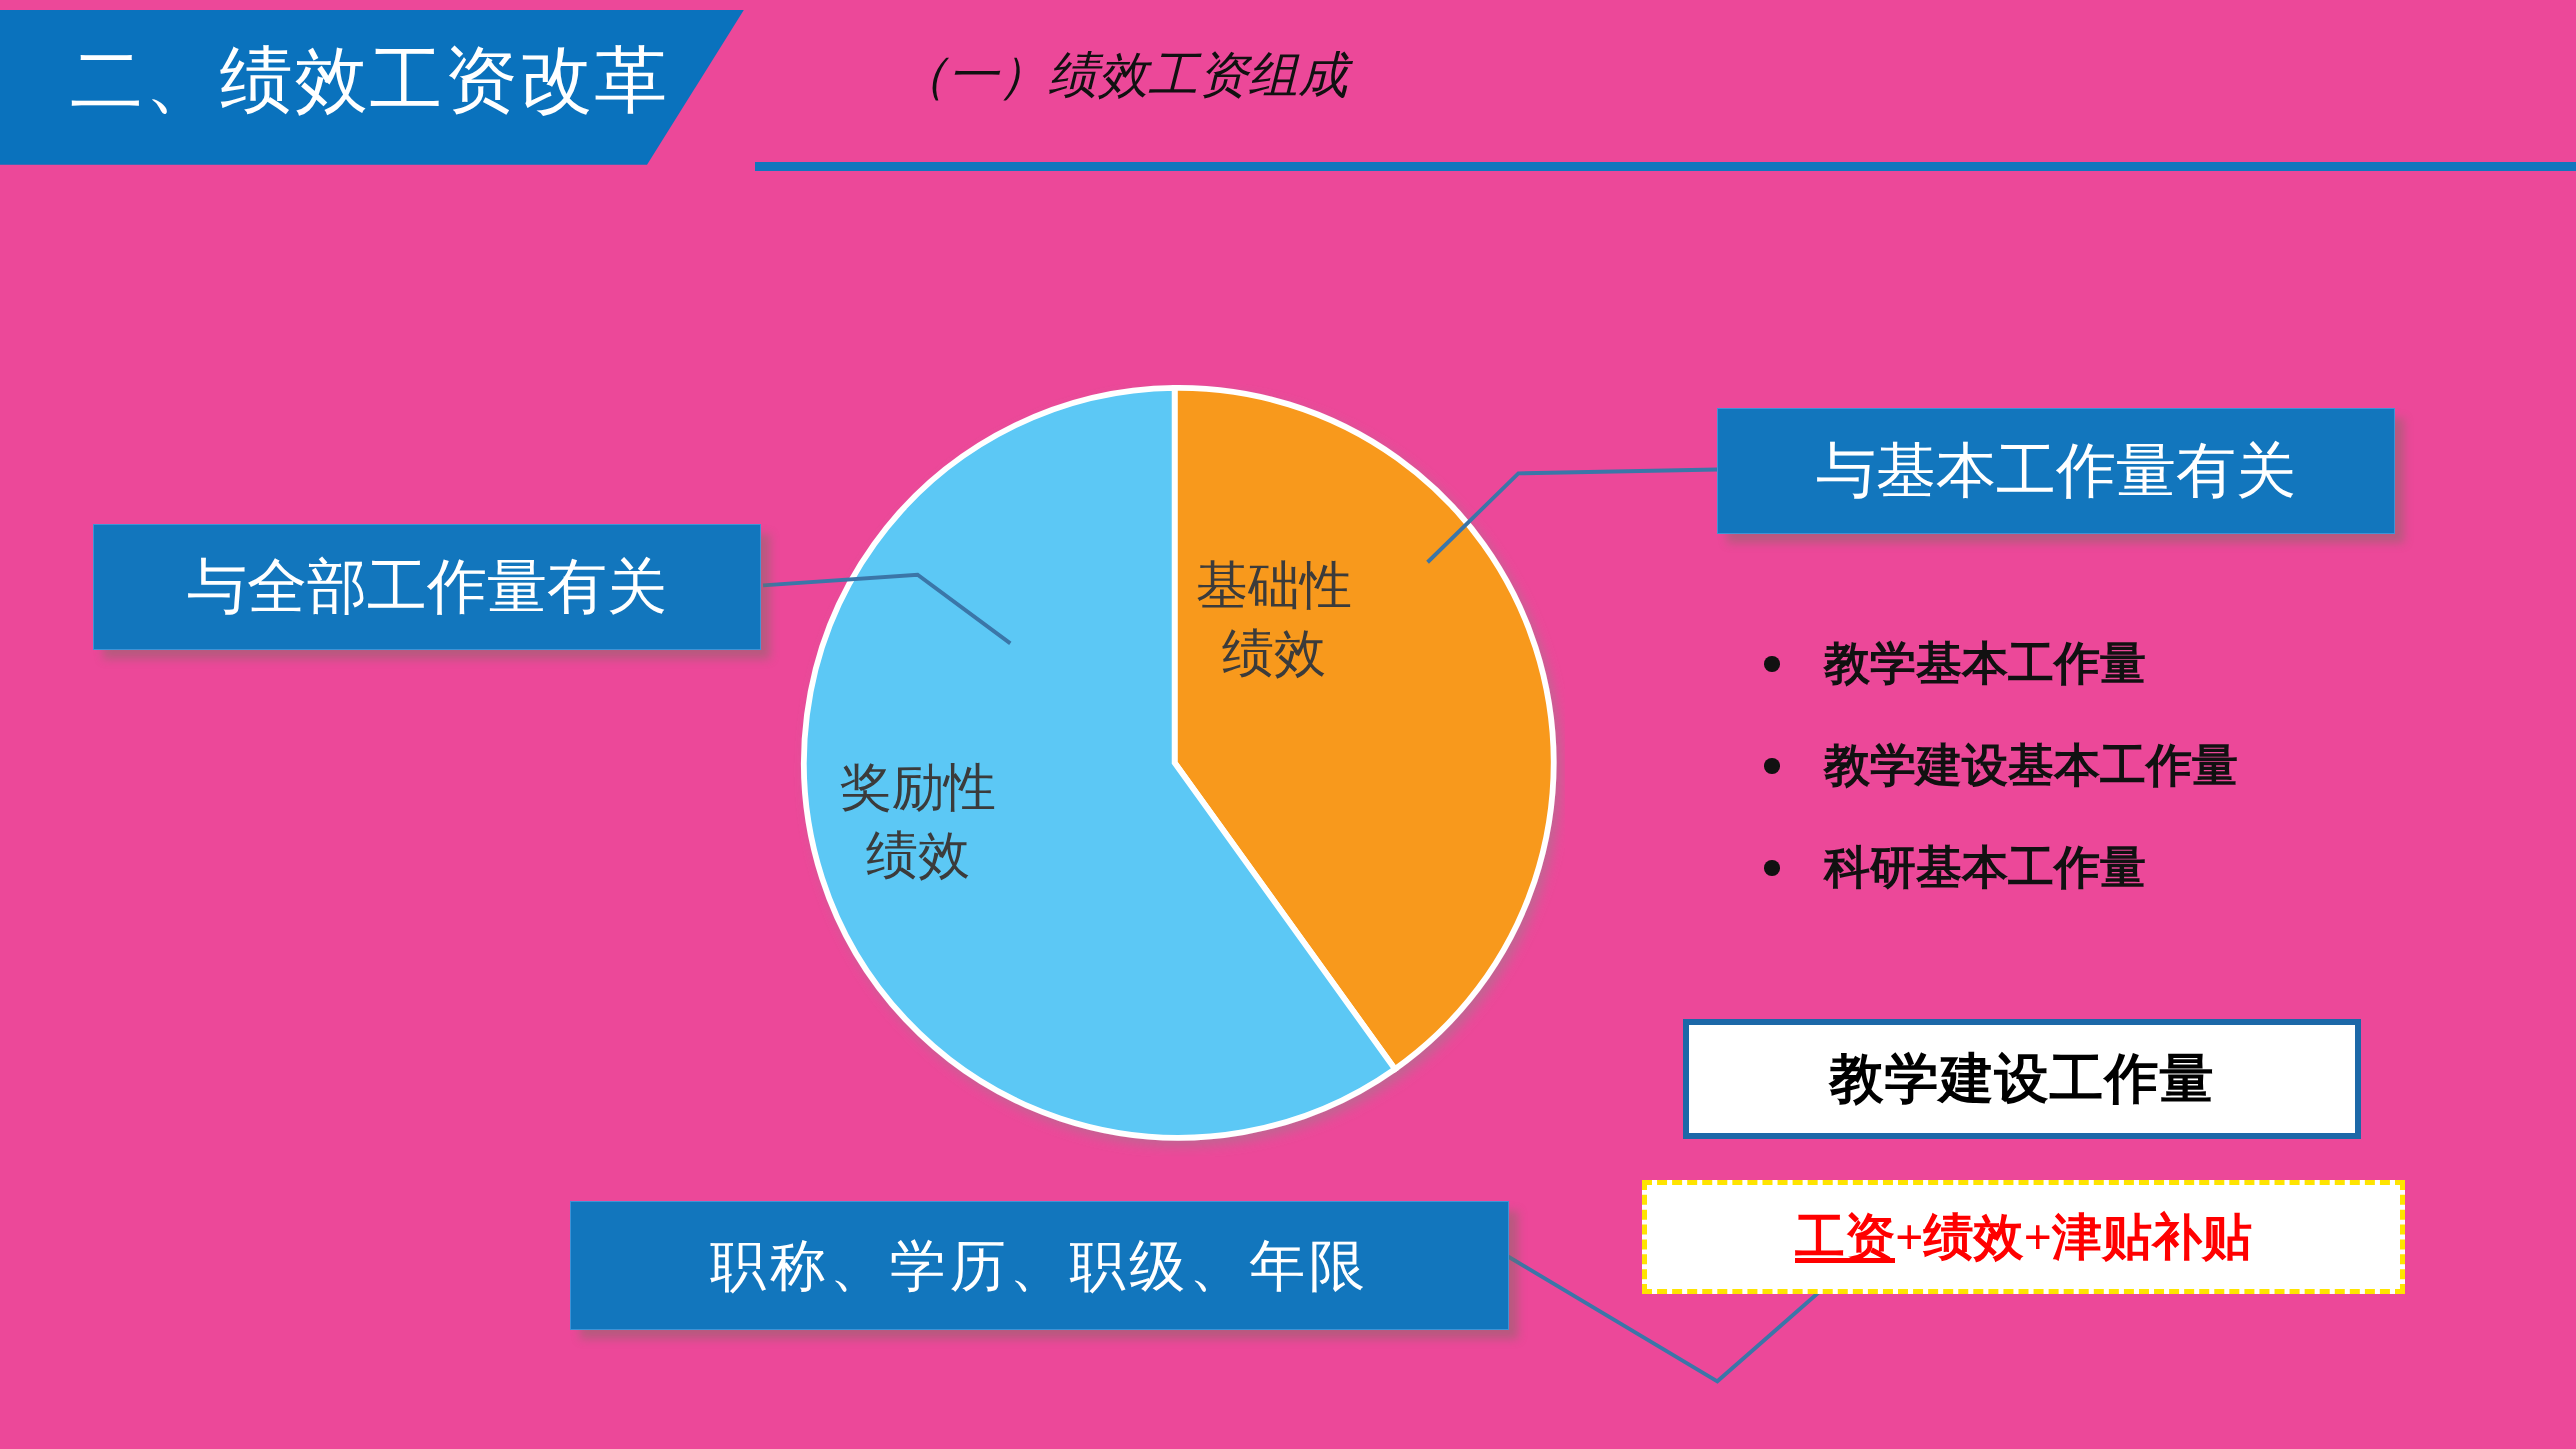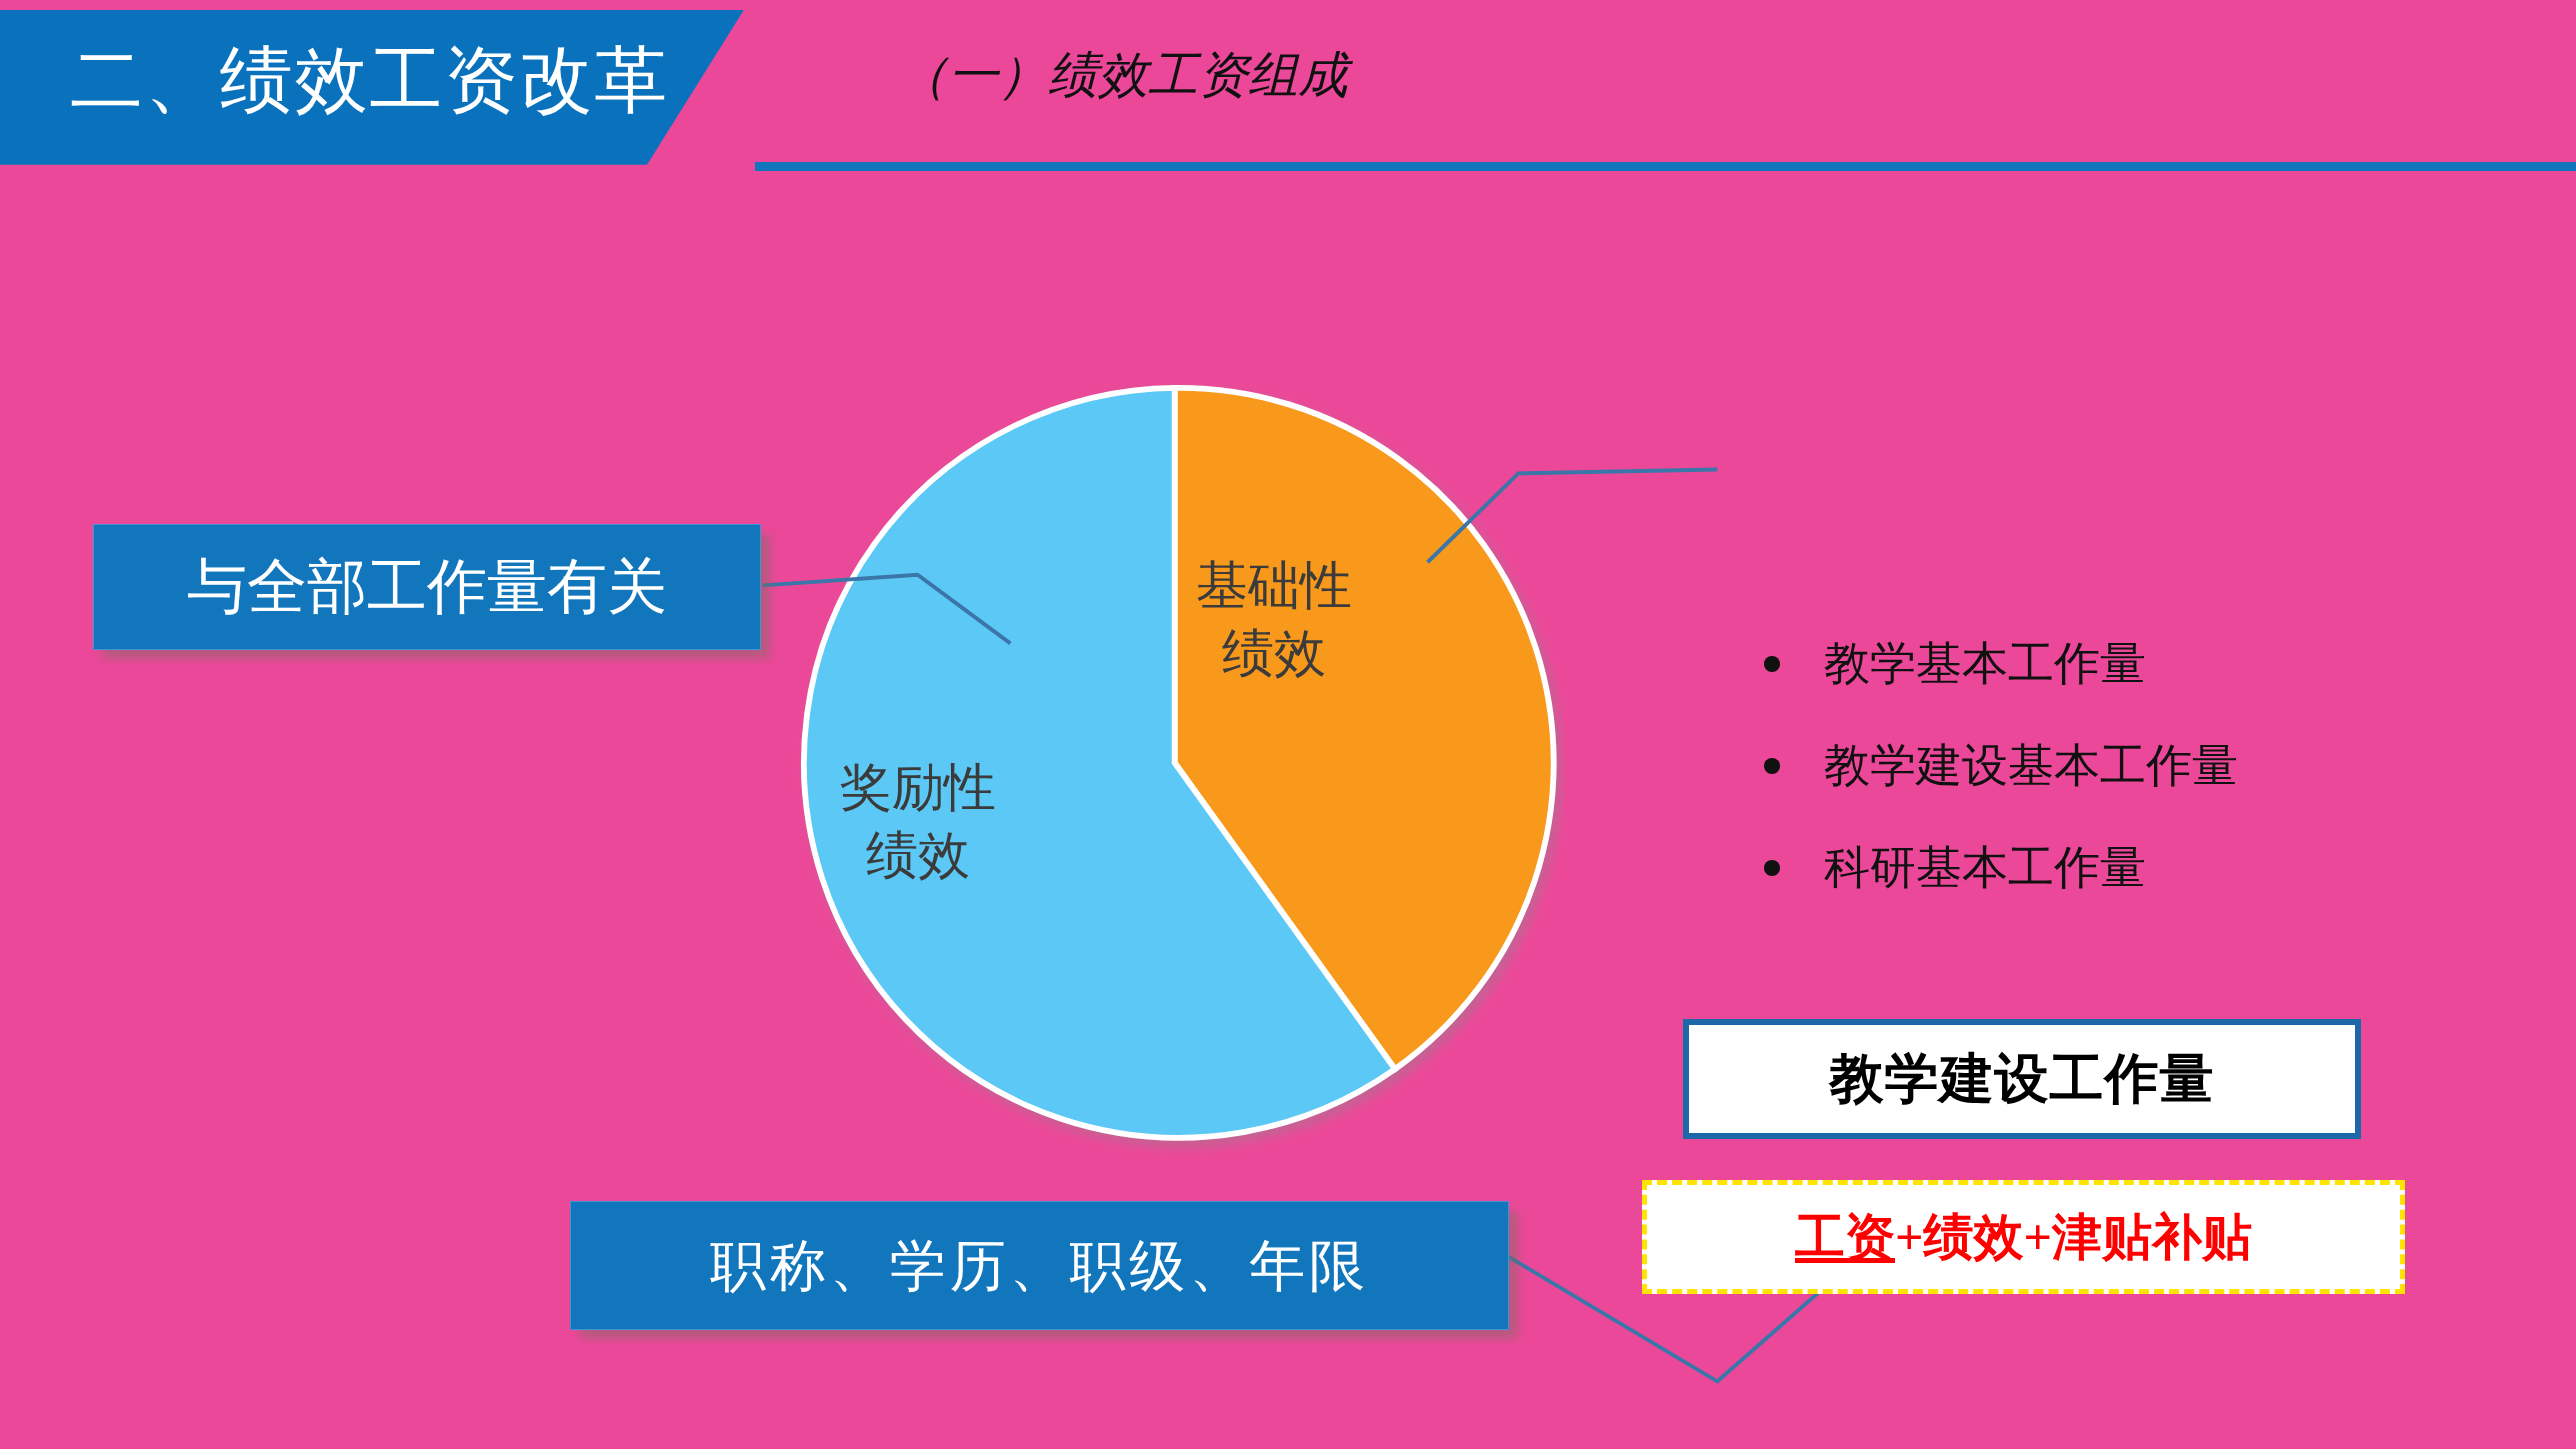--- a/index.html
+++ b/index.html
@@ -49,21 +49,21 @@
   }
   .cbox-left{left:93px;top:524px;width:666px;height:124px;}
   .cbox-right{left:1717px;top:408px;width:676px;height:124px;}
   .cbox-bottom{left:570px;top:1201px;width:937px;height:127px;font-size:56px;letter-spacing:3.9px;}
 
   
   .blist{position:absolute;}
   .blist li{
     list-style:none;position:relative;
     font-size:46px;line-height:52px;color:#111;white-space:nowrap;
-    margin:0 0 50px 0;padding-left:85px;
+    margin:0 0 50px 0;padding-left:85px;font-weight:bold;
   }
   .blist li:before{
     content:"";position:absolute;left:25px;top:19.3px;
     width:15.5px;height:15.5px;border-radius:50%;background:#111;
   }
   .blist ul{margin:0;padding:0;}
   .blist-left{left:106px;top:763px;}
   .blist-right{left:1739px;top:637px;}
 
   
@@ -129,20 +129,21 @@
     <polyline points="790,606 950,595 1046,666" fill="none" stroke="#3b76a8" stroke-width="4"></polyline>
 
     <polyline points="1478,582 1572,490 1778,486" fill="none" stroke="#3b76a8" stroke-width="4"></polyline>
 
     <polyline points="1560,1300 1778,1430 1892,1330" fill="none" stroke="#3b76a8" stroke-width="4"></polyline>
   </svg>
 
   <div class="cbox cbox-left">与全部工作量有关</div>
 
 
+  <div class="cbox cbox-right">与基本工作量有关</div>
 
   <div class="blist blist-right">
     <ul>
       <li>教学基本工作量</li>
       <li>教学建设基本工作量</li>
       <li>科研基本工作量</li>
     </ul>
   </div>
 
   <div class="cbox cbox-bottom">职称、学历、职级、年限</div>

